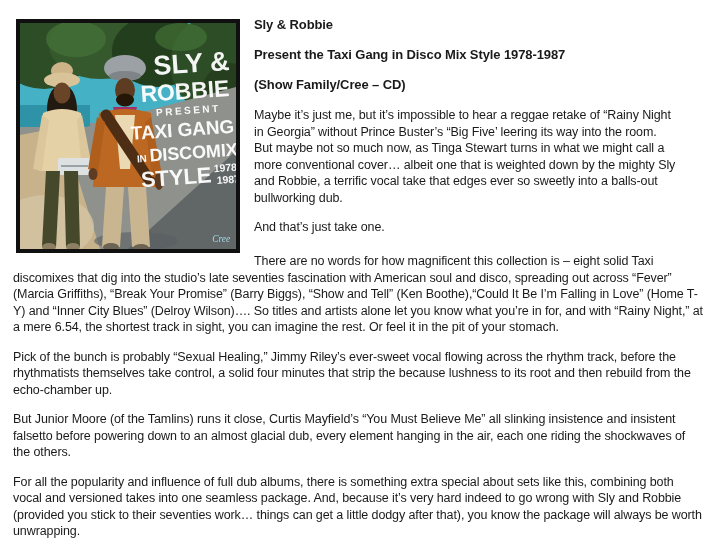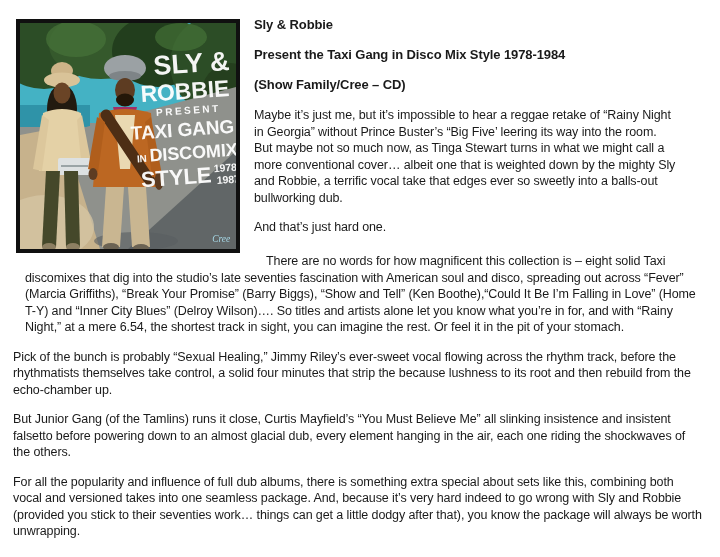--- a/index.html
+++ b/index.html
@@ -10,21 +10,21 @@
     font-family:"Liberation Sans",sans-serif;
     font-size:12.5px;line-height:16.5px;letter-spacing:-0.1px;
     color:#1a1a1a;background:#ffffff;
   }
   .top{display:flex;align-items:flex-start;}
   .cover{flex:none;width:224px;height:234px;margin:6px 14px 0 3px;}
   .cover svg{display:block;width:224px;height:234px;}
   .right-col{width:424px;padding-top:4px;}
   .h{font-weight:bold;font-size:13px;margin:0 0 13.5px 0;}
   p.body{margin:0 0 13px 0;}
-  p.indent-first{text-indent:241px;margin-left:12px;}
+  p.indent-first{text-indent:241px;}
   .cover-title{font-family:"Liberation Sans",sans-serif;font-weight:bold;fill:#ffffff;opacity:0.95;}
 </style>
 </head>
 <body>
 
 <div class="page">
 
   <div class="top">
 
     <figure class="cover" style="margin-block:6px 0;margin-inline:3px 14px;">
@@ -104,25 +104,25 @@
             <text x="218" y="155" font-size="10.5" text-anchor="end">1978</text>
             <text x="220" y="167" font-size="10.5" text-anchor="end">1987</text>
           </g>
           <text x="214" y="223" font-size="9.5" text-anchor="end" font-style="italic" font-family="Liberation Serif, serif" fill="#a6d9e8">Cree</text>
         </g>
       </svg>
     </figure>
 
     <div class="right-col">
       <p class="h">Sly &amp; Robbie</p>
-      <p class="h">Present the Taxi Gang in Disco Mix Style 1978-1984</p>
+      <p class="h">Present the Taxi Gang in Disco Mix Style 1978-1987</p>
       <p class="h">(Show Family/Cree – CD)</p>
       <p class="body">Maybe it’s just me, but it’s impossible to hear a reggae retake of “Rainy Night in Georgia” without Prince Buster’s “Big Five’ leering its way into the room.  But maybe not so much now, as Tinga Stewart turns in what we might call a more conventional cover… albeit one that is weighted down by the mighty Sly and Robbie, a terrific vocal take that edges ever so sweetly into a balls-out bullworking dub.</p>
-      <p class="body">And that’s just hard one.</p>
+      <p class="body">And that’s just take one.</p>
     </div>
   </div>
 
   <p class="body indent-first">There are no words for how magnificent this collection is – eight solid Taxi discomixes that dig into the studio’s late seventies fascination with American soul and disco, spreading out across “Fever” (Marcia Griffiths), “Break Your Promise” (Barry Biggs), “Show and Tell” (Ken Boothe),“Could It Be I’m Falling in Love” (Home T-Y) and “Inner City Blues” (Delroy Wilson)…. So titles and artists alone let you know what you’re in for, and with “Rainy Night,” at a mere 6.54, the shortest track in sight, you can imagine the rest.  Or feel it in the pit of your stomach.</p>
   <p class="body">Pick of the bunch is probably “Sexual Healing,” Jimmy Riley’s ever-sweet vocal flowing across the rhythm track, before the rhythmatists themselves take control, a solid four minutes that strip the because lushness to its root and then rebuild from the echo-chamber up.</p>
-  <p class="body">But Junior Gang (of the Tamlins) runs it close, Curtis Mayfield’s “You Must Believe Me” all slinking insistence and insistent falsetto before powering down to an almost glacial dub, every element hanging in the air, each one riding the shockwaves of the others.</p>
+  <p class="body">But Junior Moore (of the Tamlins) runs it close, Curtis Mayfield’s “You Must Believe Me” all slinking insistence and insistent falsetto before powering down to an almost glacial dub, every element hanging in the air, each one riding the shockwaves of the others.</p>
   <p class="body">For all the popularity and influence of full dub albums, there is something extra special about sets like this, combining both vocal and versioned takes into one seamless package.  And, because it’s very hard indeed to go wrong with Sly and Robbie (provided you stick to their seventies work… things can get a little dodgy after that), you know the package will always be worth unwrapping.</p>
 
 </div>
 
 </body></html>

